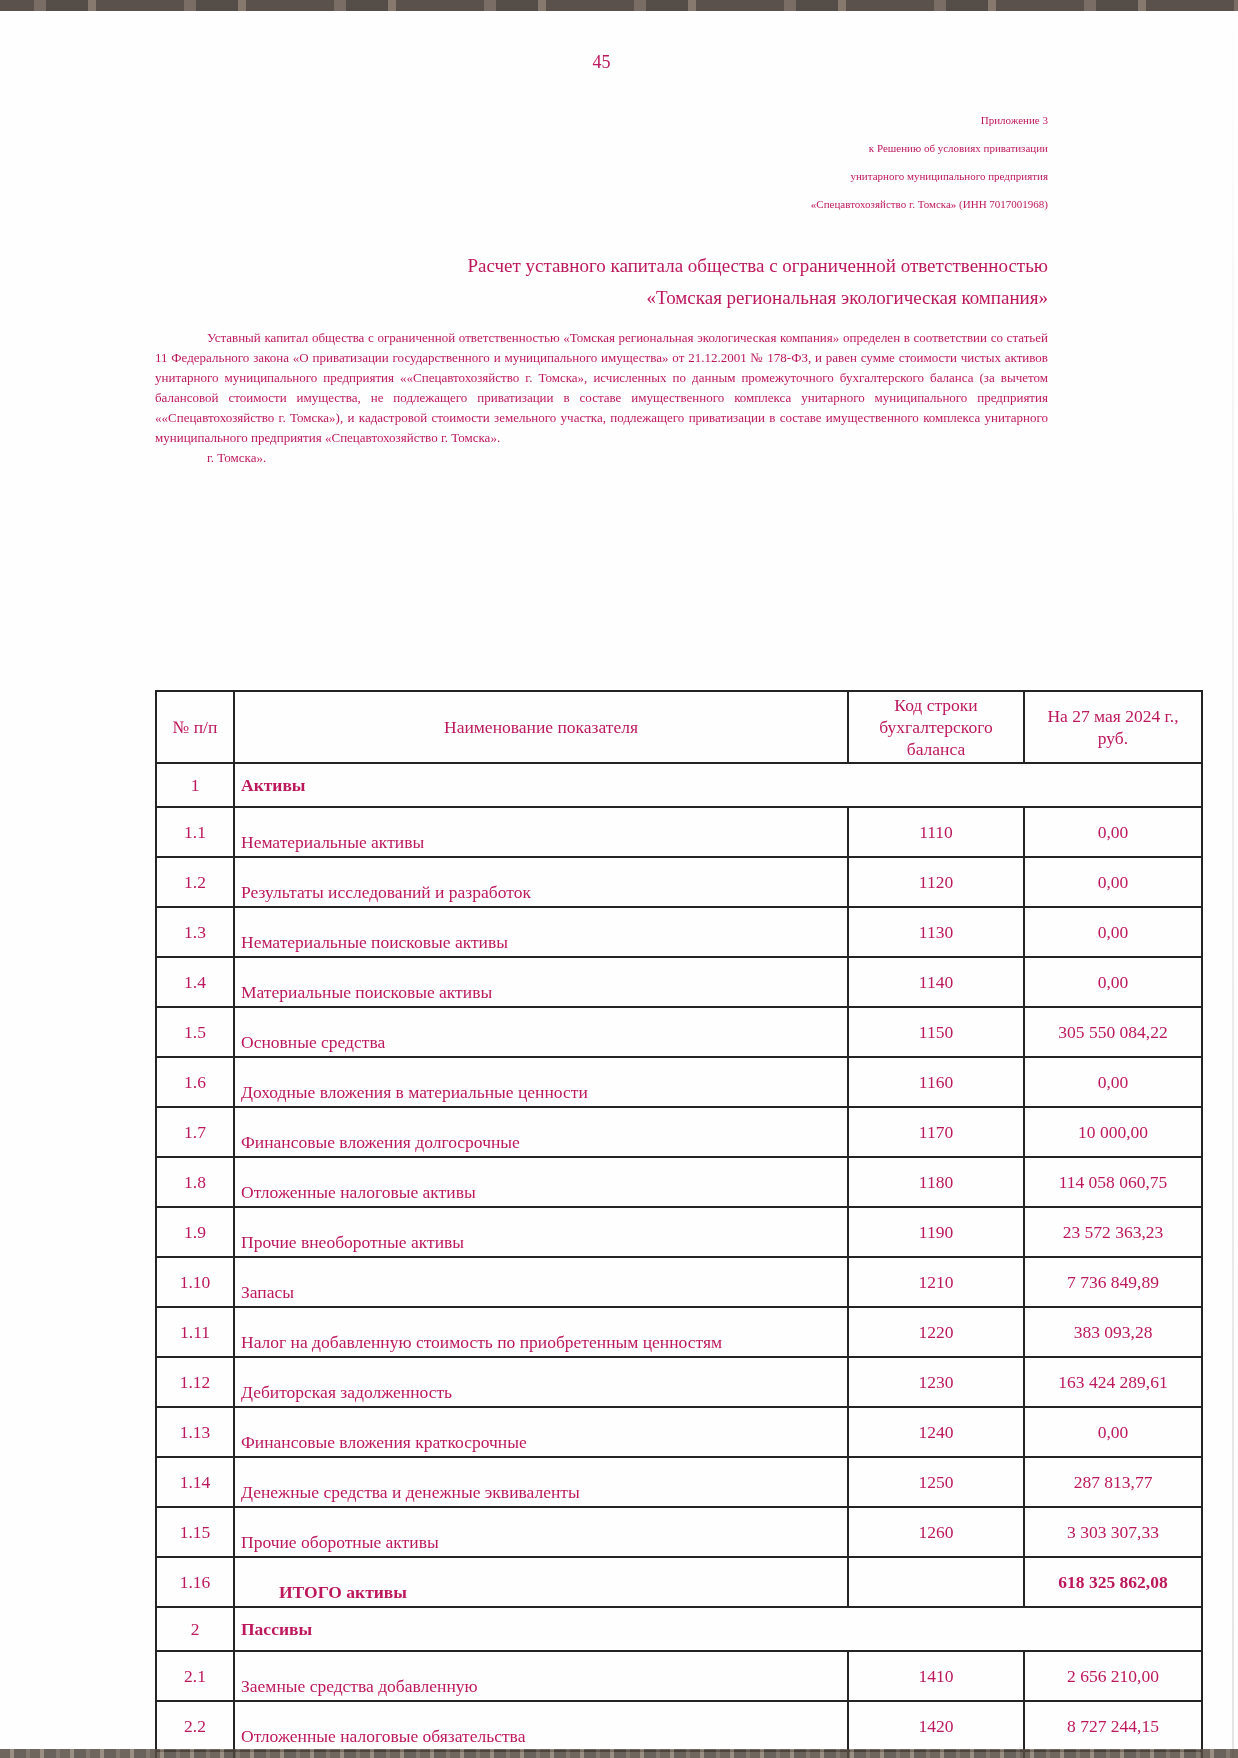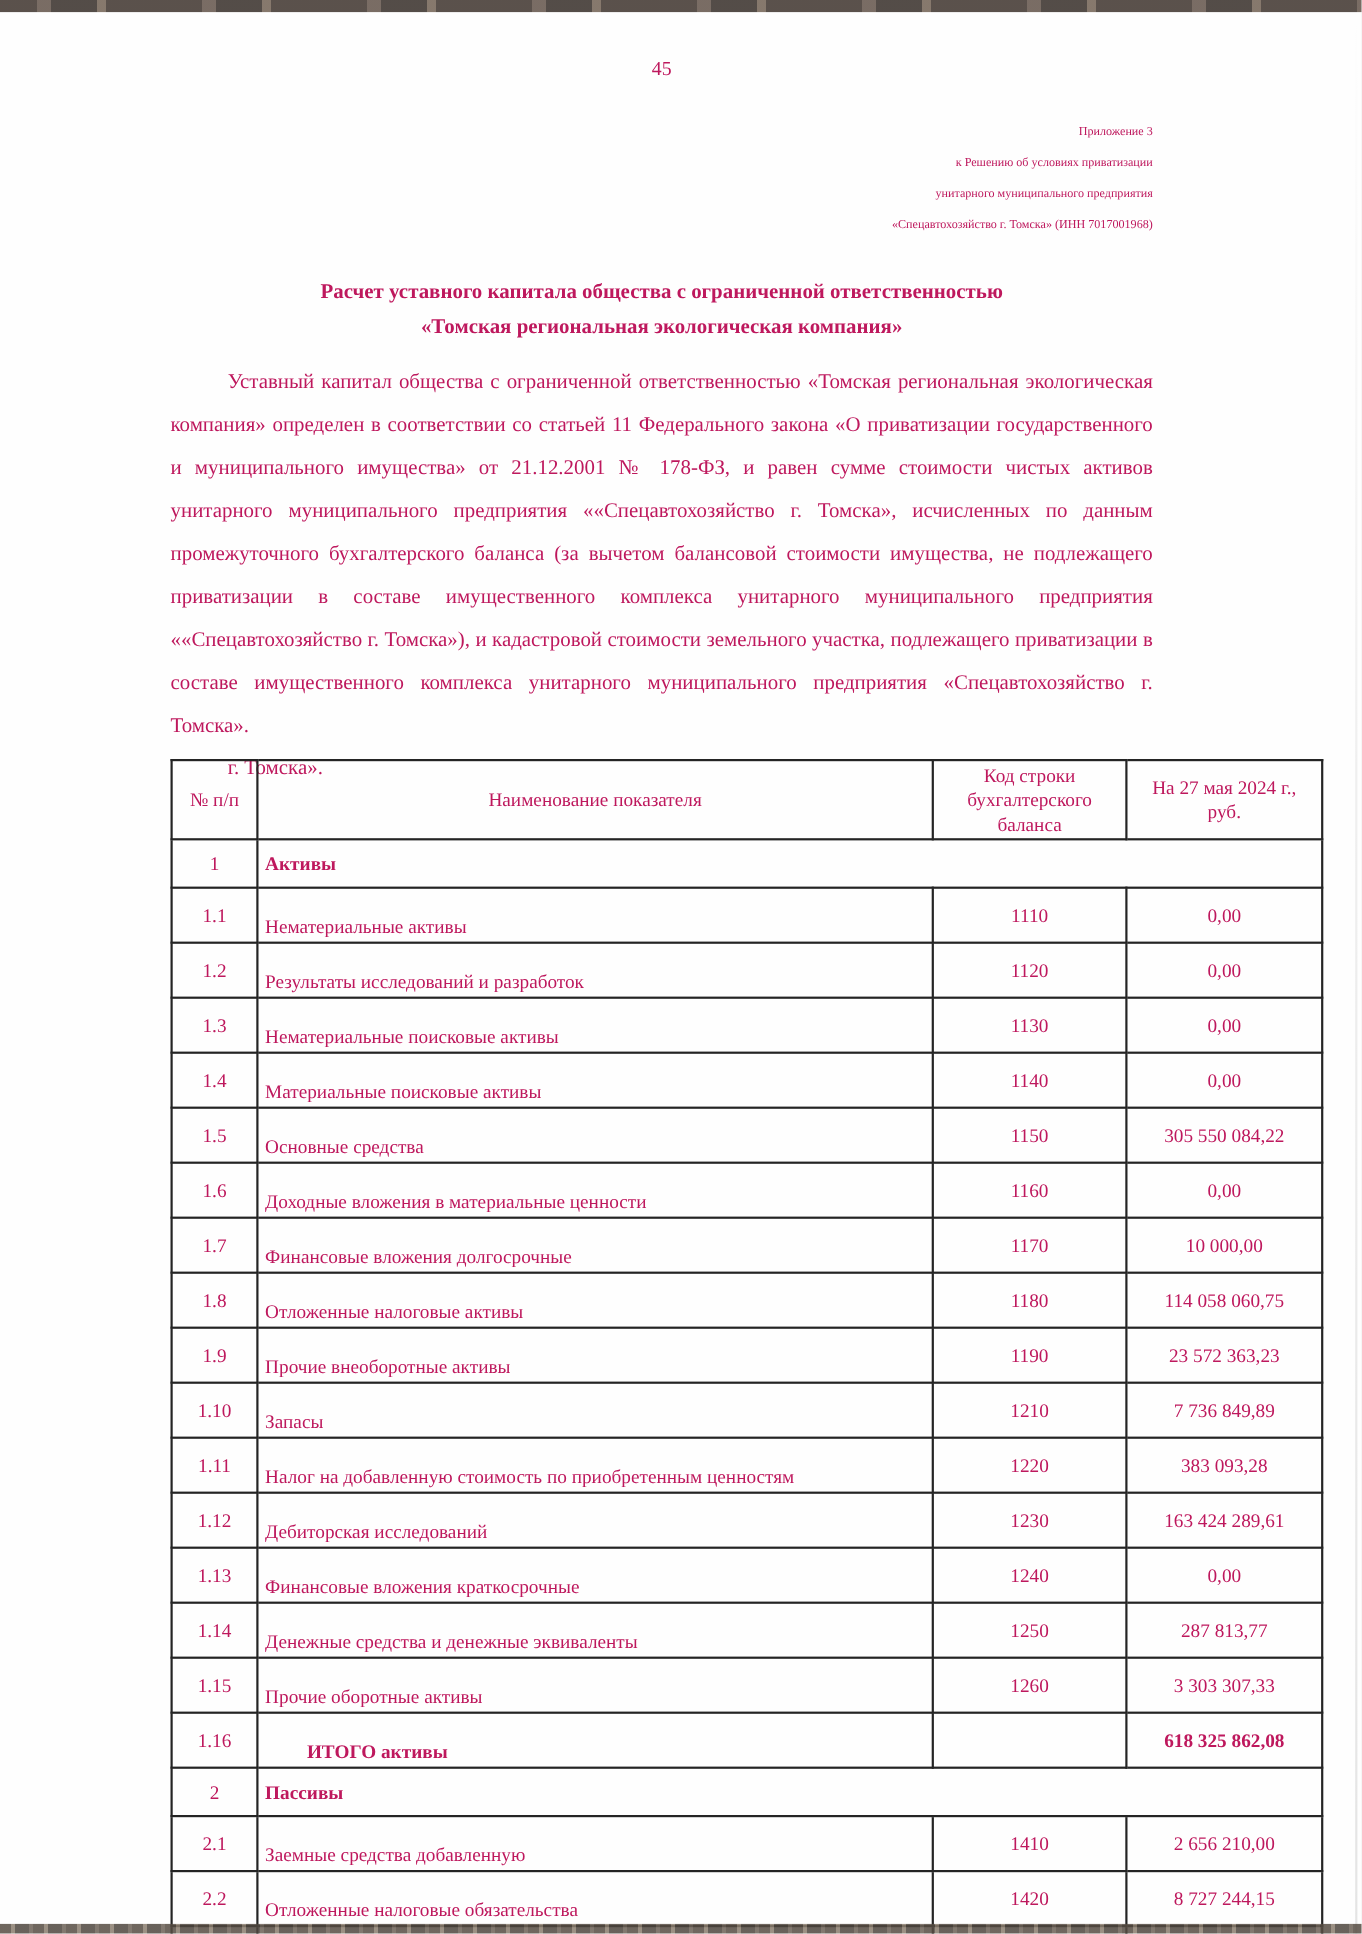--- a/index.html
+++ b/index.html
@@ -30,27 +30,27 @@
   .page-number{
     position:absolute;top:52px;left:155px;width:893px;
     text-align:center;font-size:18px;
   }
   .appendix{
     position:absolute;top:106px;right:190px;
     text-align:right;font-size:11px;line-height:28px;
   }
   .doc-title{
     position:absolute;top:250px;left:155px;width:893px;
-    text-align:center;font-weight:bold;font-size:19px;line-height:32px;
+    text-align:right;font-weight:normal;font-size:19px;line-height:32px;
   }
   .body-text{
     position:absolute;top:328px;left:155px;width:893px;
   }
   .body-text p{
-    margin:0;font-size:19px;line-height:39px;
+    margin:0;font-size:13px;line-height:20px;
     text-align:justify;text-indent:52px;
   }
   .tbl-wrap{position:absolute;top:690px;left:155px;}
   table.balance{
     border-collapse:collapse;table-layout:fixed;width:1046px;
     font-size:17.5px;
   }
   table.balance col.w-num{width:78px;}
   table.balance col.w-name{width:614px;}
   table.balance col.w-code{width:176px;}
@@ -183,21 +183,21 @@
             <td class="c-val">7 736 849,89</td>
           </tr>
           <tr class="r-item">
             <td class="c-num">1.11</td>
             <td class="c-name"><span class="inner narrow">Налог на добавленную стоимость по приобретенным ценностям</span></td>
             <td class="c-code">1220</td>
             <td class="c-val">383 093,28</td>
           </tr>
           <tr class="r-item">
             <td class="c-num">1.12</td>
-            <td class="c-name"><span class="inner">Дебиторская исследований</span></td>
+            <td class="c-name"><span class="inner">Дебиторская задолженность</span></td>
             <td class="c-code">1230</td>
             <td class="c-val">163 424 289,61</td>
           </tr>
           <tr class="r-item">
             <td class="c-num">1.13</td>
             <td class="c-name"><span class="inner">Финансовые вложения краткосрочные</span></td>
             <td class="c-code">1240</td>
             <td class="c-val">0,00</td>
           </tr>
           <tr class="r-item">

